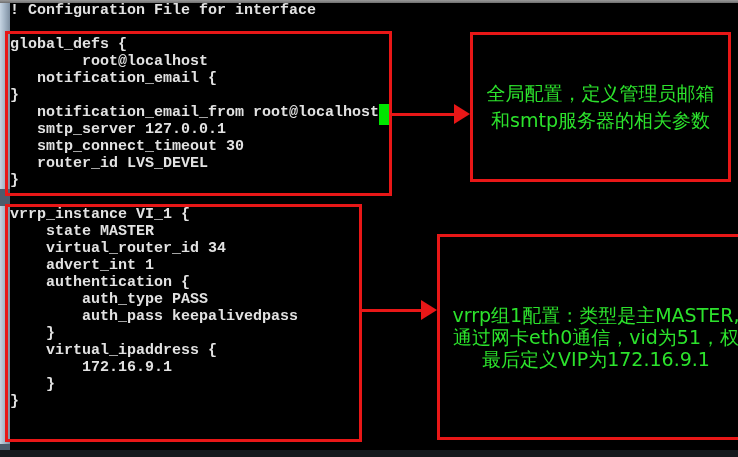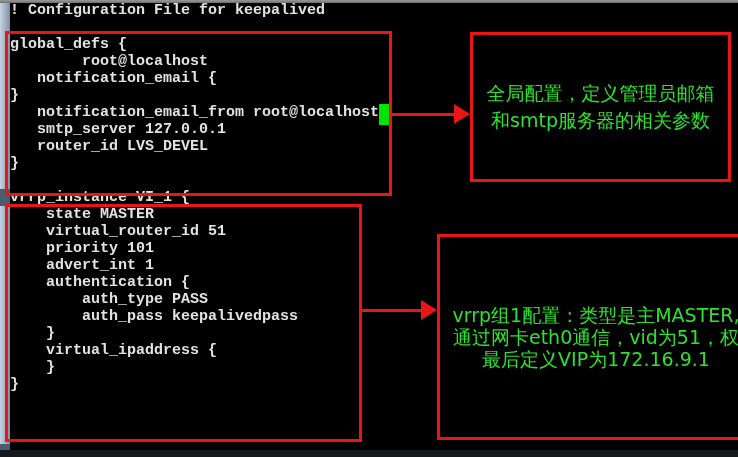--- a/index.html
+++ b/index.html
@@ -59,41 +59,42 @@
 <div id="screen">
 
   <div id="topbar"></div>
   <div id="leftstrip">
     <div class="notch" id="notch1"></div>
     <div class="notch" id="notch2"></div>
   </div>
   <div id="bottombar"></div>
 
   <div id="console">
-    <div class="tline">! Configuration File for keepalived</div>
+    <div class="tline">! Configuration File for interface</div>
     <div class="tline"></div>
     <div class="tline">global_defs {</div>
     <div class="tline">        root@localhost</div>
     <div class="tline">   notification_email {</div>
     <div class="tline">}</div>
     <div class="tline">   notification_email_from root@localhost</div>
     <div class="tline">   smtp_server 127.0.0.1</div>
+    <div class="tline">   smtp_connect_timeout 30</div>
     <div class="tline">   router_id LVS_DEVEL</div>
     <div class="tline">}</div>
     <div class="tline"></div>
     <div class="tline">vrrp_instance VI_1 {</div>
     <div class="tline">    state MASTER</div>
-    <div class="tline">    virtual_router_id 51</div>
-    <div class="tline">    priority 101</div>
+    <div class="tline">    virtual_router_id 34</div>
     <div class="tline">    advert_int 1</div>
     <div class="tline">    authentication {</div>
     <div class="tline">        auth_type PASS</div>
     <div class="tline">        auth_pass keepalivedpass</div>
     <div class="tline">    }</div>
     <div class="tline">    virtual_ipaddress {</div>
+    <div class="tline">        172.16.9.1</div>
     <div class="tline">    }</div>
     <div class="tline">}</div>
   </div>
 
   <div id="cursor"></div>
 
   <div class="redbox" id="box-global"></div>
   <div class="redbox" id="box-vrrp"></div>
 
   <div class="notebox" id="note-global">

